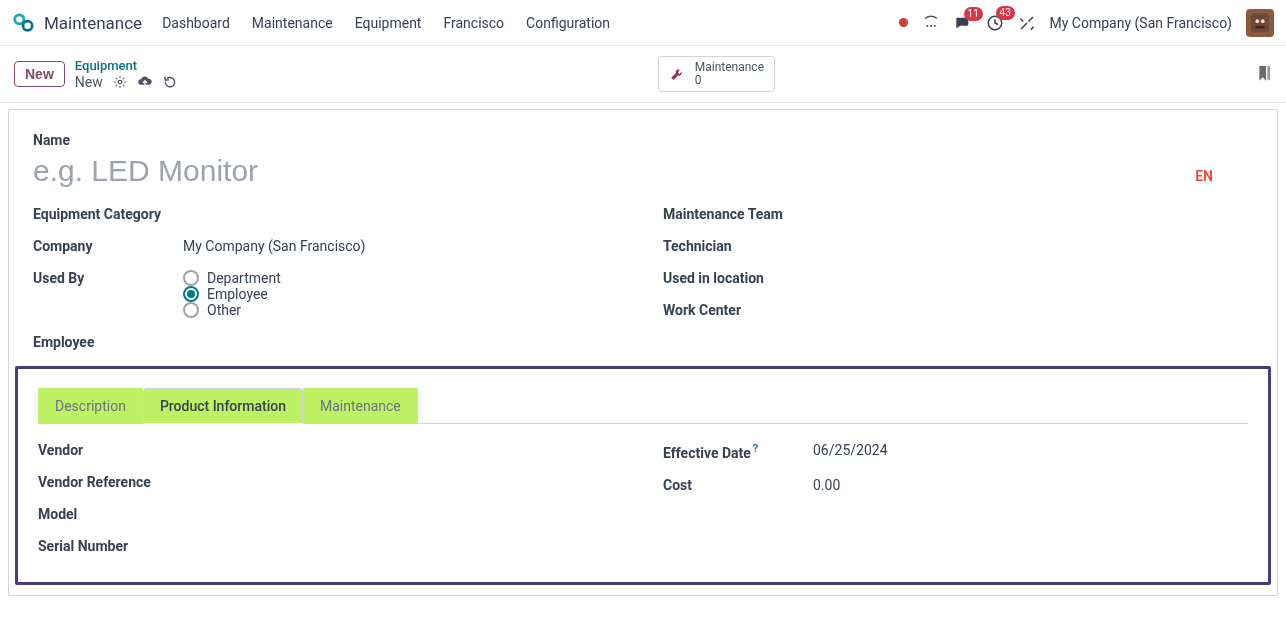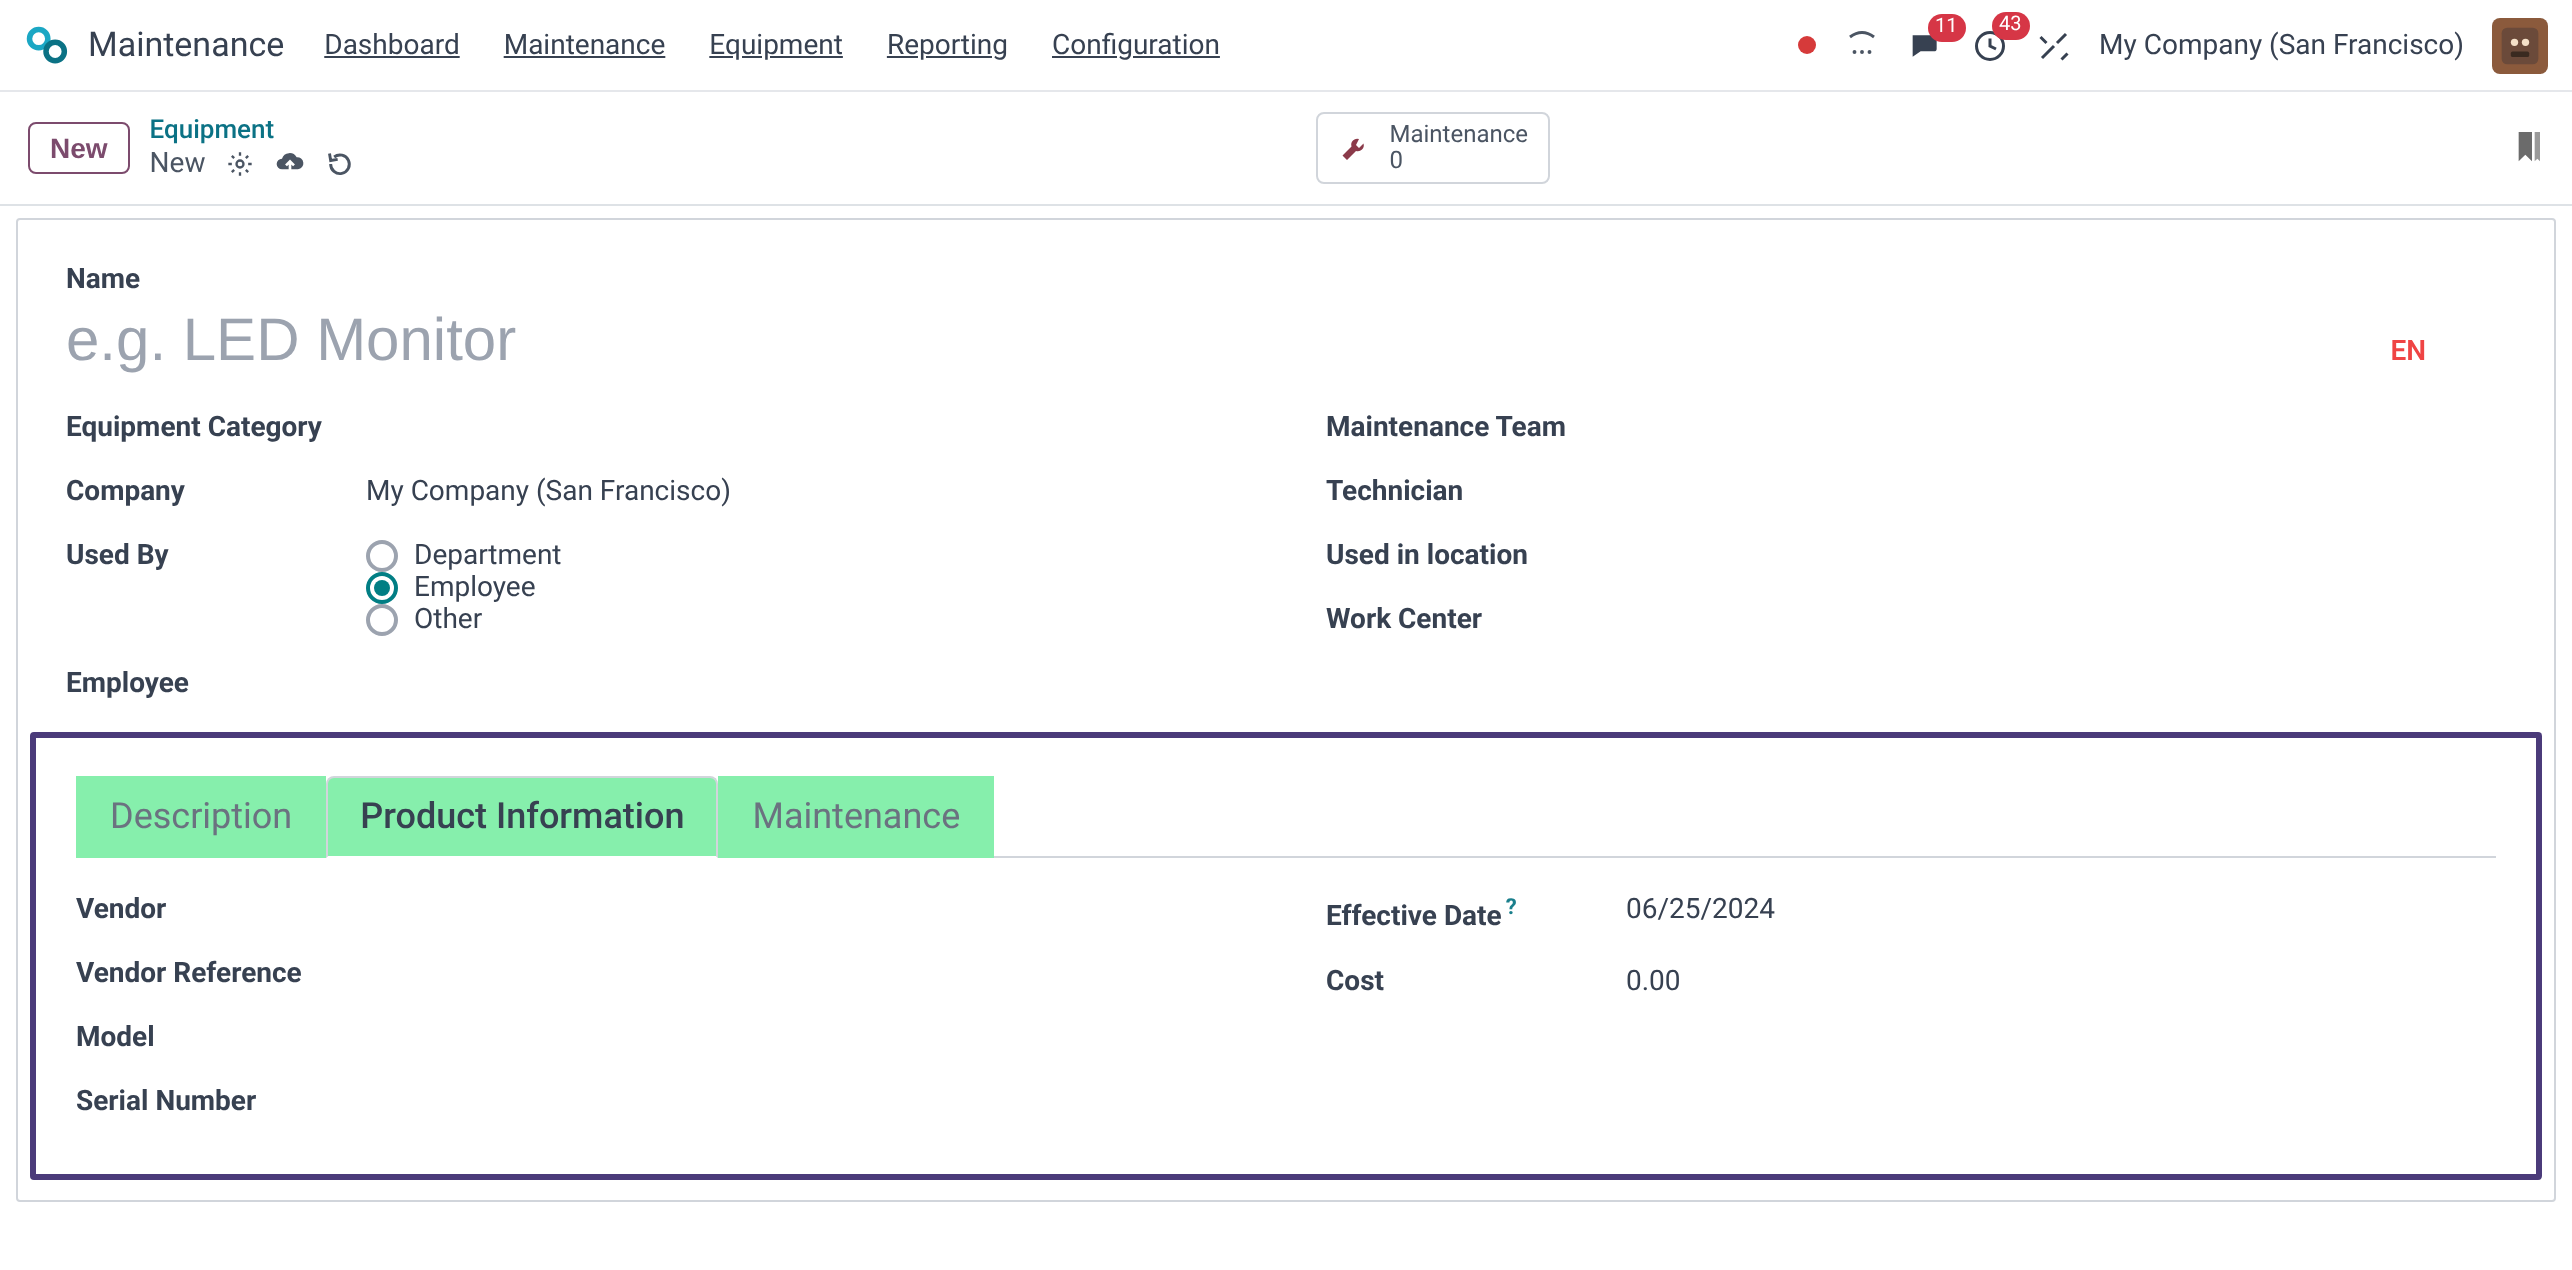--- a/index.html
+++ b/index.html
@@ -25,21 +25,21 @@
     width: 22px; height: 22px;
     margin-right: 10px;
     display:flex; align-items:center; justify-content:center;
   }
   .app-title {
     font-size: 17px;
     color: #374151;
     margin-right: 20px;
   }
   .nav-links { display: flex; gap: 22px; }
-  .nav-link { color: #374151; cursor: pointer; font-size: 14px; text-decoration: underline; }
+  .nav-link { color: #374151; cursor: pointer; font-size: 14px; }
   .topnav-spacer { flex: 1; }
   .topnav-right { display: flex; align-items: center; gap: 14px; }
   .red-dot { width: 9px; height: 9px; background: #d63a3a; border-radius: 50%; }
   .icon-btn { position: relative; cursor: pointer; color:#4b5563; display:flex; align-items:center;}
   .badge {
     position: absolute;
     top: -8px; left: 10px;
     background: #d63646;
     color: #fff;
     font-size: 10px;
@@ -143,24 +143,24 @@
     padding: 18px 20px 12px 20px;
     margin: 0 -18px;
   }
   .tabs { display:flex; border-bottom:1px solid #d1d5db; margin-bottom:18px;}
   .tab {
     padding: 9px 16px;
     border:1px solid transparent;
     border-bottom:none;
     cursor:pointer;
     color:#6b7280;
-    font-size:18px;
+    font-size:14px;
     position:relative;
     top:1px;
-    background:#86efac;
+    background:#bef264;
   }
   .tab.active {
     border-color:#d1d5db;
     border-bottom:1px solid #fff;
     color:#374151;
     font-weight:500;
     border-radius:4px 4px 0 0;
   }
   .tab:not(.active){ border:1px solid transparent; }
   .help-q { color:#1a7f8c; font-size:11px; vertical-align:super; margin-left:2px; cursor:pointer;}
@@ -174,21 +174,21 @@
     <svg width="22" height="22" viewBox="0 0 24 24">
         <circle cx="8" cy="8" r="5" fill="none" stroke="#1ba7c4" stroke-width="3"></circle>
         <circle cx="17" cy="15" r="5" fill="none" stroke="#0b7285" stroke-width="3"></circle>
       </svg>
   </div>
   <div class="app-title">Maintenance</div>
   <div class="nav-links">
     <span class="nav-link">Dashboard</span>
     <span class="nav-link">Maintenance</span>
     <span class="nav-link">Equipment</span>
-    <span class="nav-link">Reporting</span>
+    <span class="nav-link">Francisco</span>
     <span class="nav-link">Configuration</span>
   </div>
   <div class="topnav-spacer"></div>
   <div class="topnav-right">
     <div class="red-dot"></div>
     <div class="icon-btn">
       <svg width="18" height="16" viewBox="0 0 24 20">
           <path d="M4 4 Q12 -2 20 4" fill="none" stroke="#4b5563" stroke-width="2"></path>
           <circle cx="7" cy="14" r="1.3" fill="#4b5563"></circle>
           <circle cx="12" cy="14" r="1.3" fill="#4b5563"></circle>

